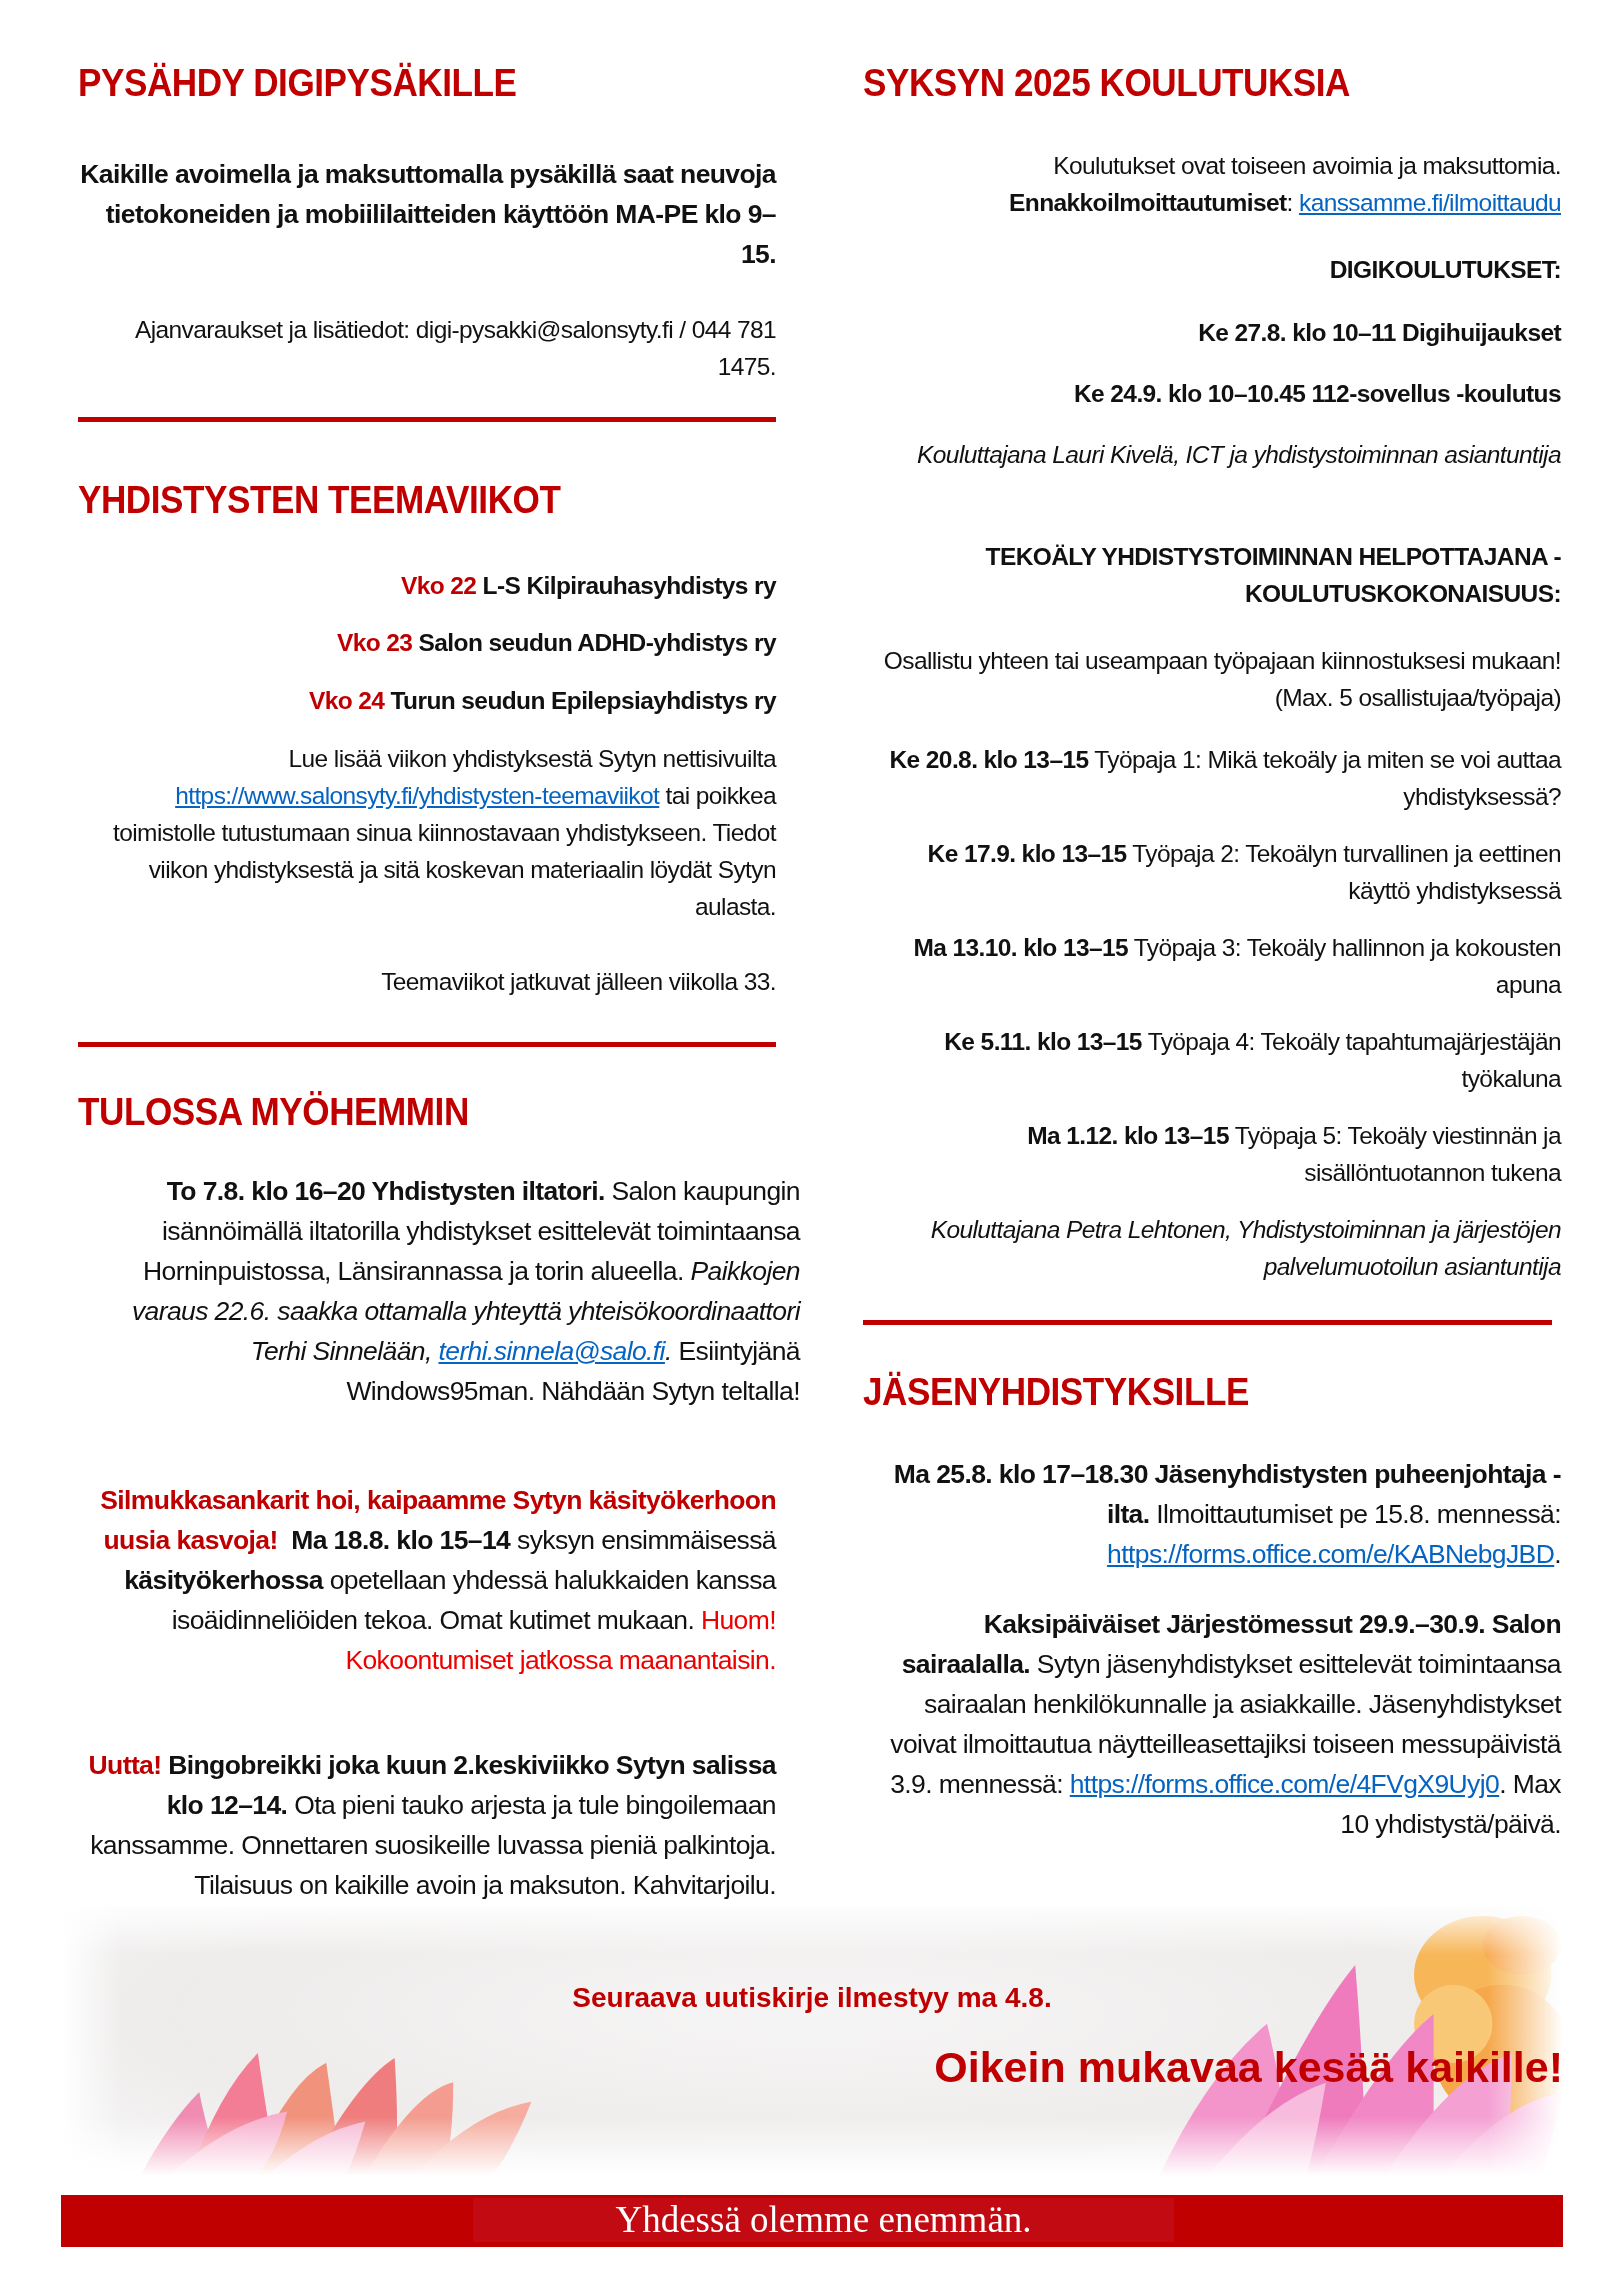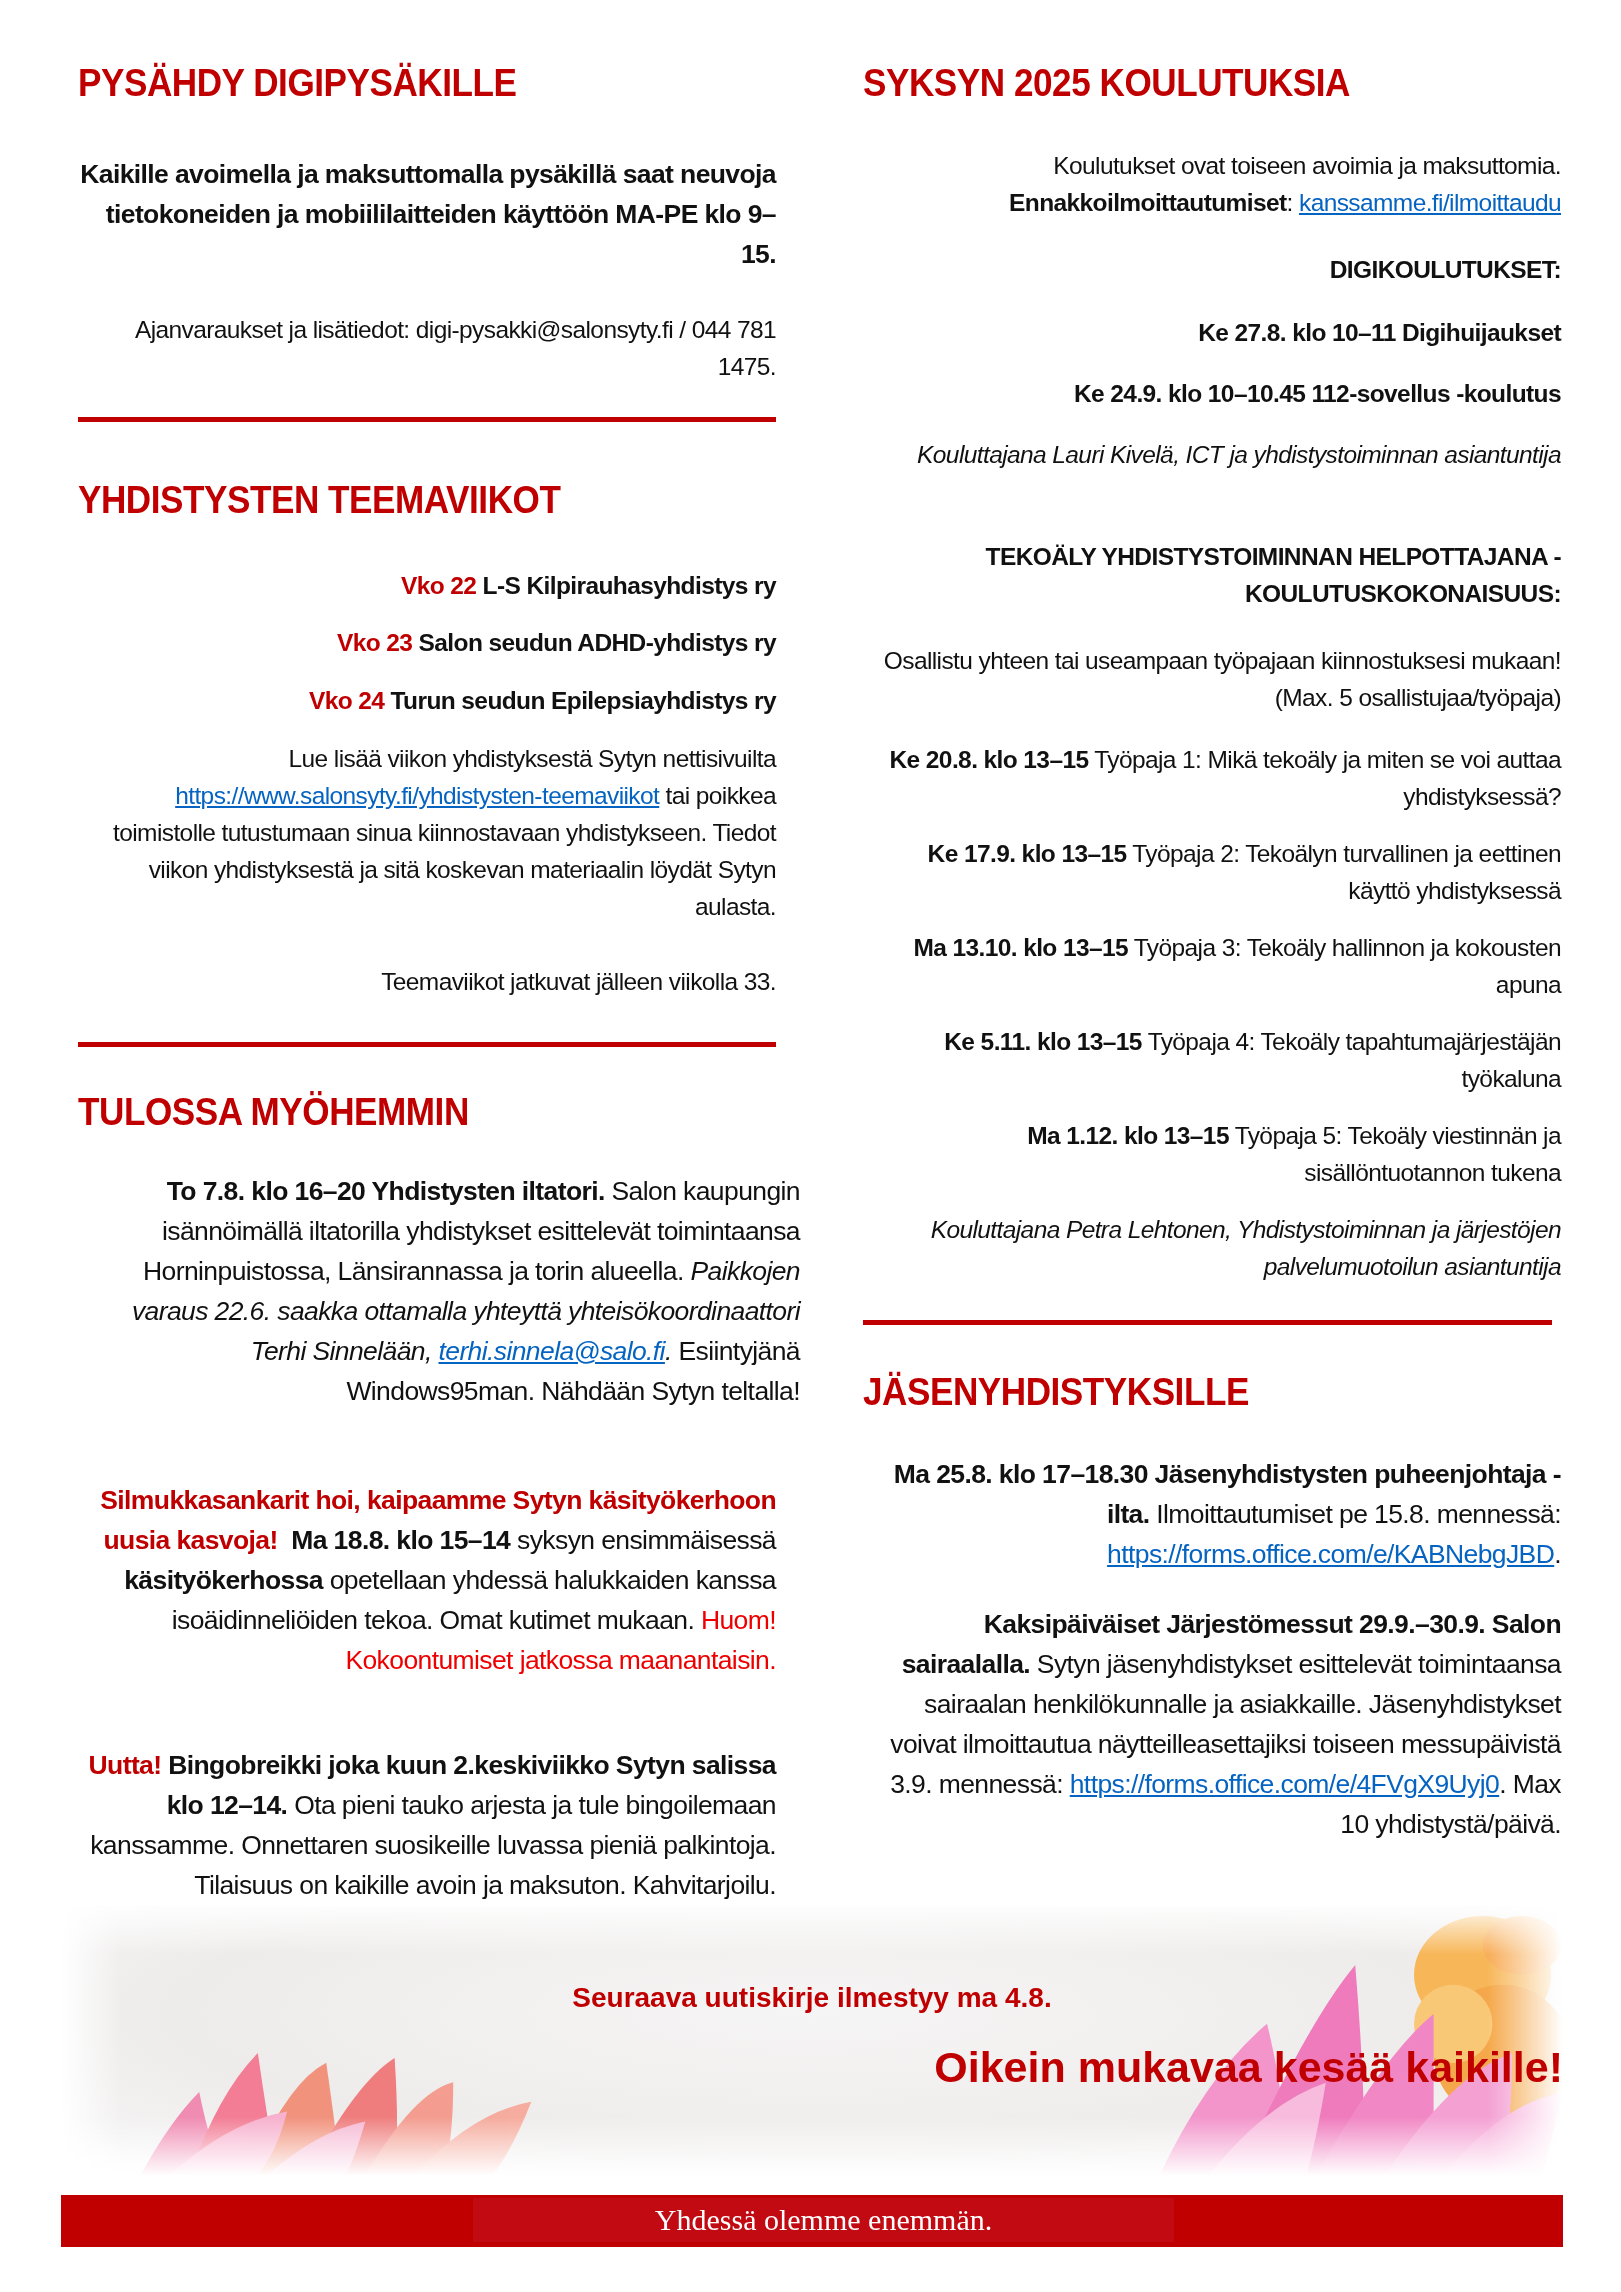--- a/index.html
+++ b/index.html
@@ -49,21 +49,21 @@
     position: absolute; left: 0; width: 100%; top: 137px; text-align: right;
     color: #c00000; font-weight: bold; font-size: 43px;
   }
   .footer-bar {
     position: absolute; left: 61px; top: 2195px; width: 1502px; height: 52px;
     background: #c00000;
   }
   .footer-inner {
     position: absolute; left: 412px; top: 2.9px; width: 701px; height: 44px;
     background: #c20a12; text-align: center; color: #ffffff;
-    font-family: "Liberation Serif", "DejaVu Serif", serif; font-size: 30px; line-height: 44px;
+    font-family: "Liberation Serif", "DejaVu Serif", serif; font-size: 37px; line-height: 44px;
   }
 </style>
 </head>
 <body>
 
 <div class="col col-left">
 
   <div class="heading" style="top:61px;">PYSÄHDY DIGIPYSÄKILLE</div>
   <div class="blk lg b narrow" style="top:154px;">Kaikille avoimella ja maksuttomalla pysäkillä saat neuvoja tietokoneiden ja mobiililaitteiden käyttöön MA-PE klo 9–15.</div>
   <div class="blk narrow" style="top:311px;">Ajanvaraukset ja lisätiedot: digi-pysakki@salonsyty.fi / 044 781 1475.</div>

